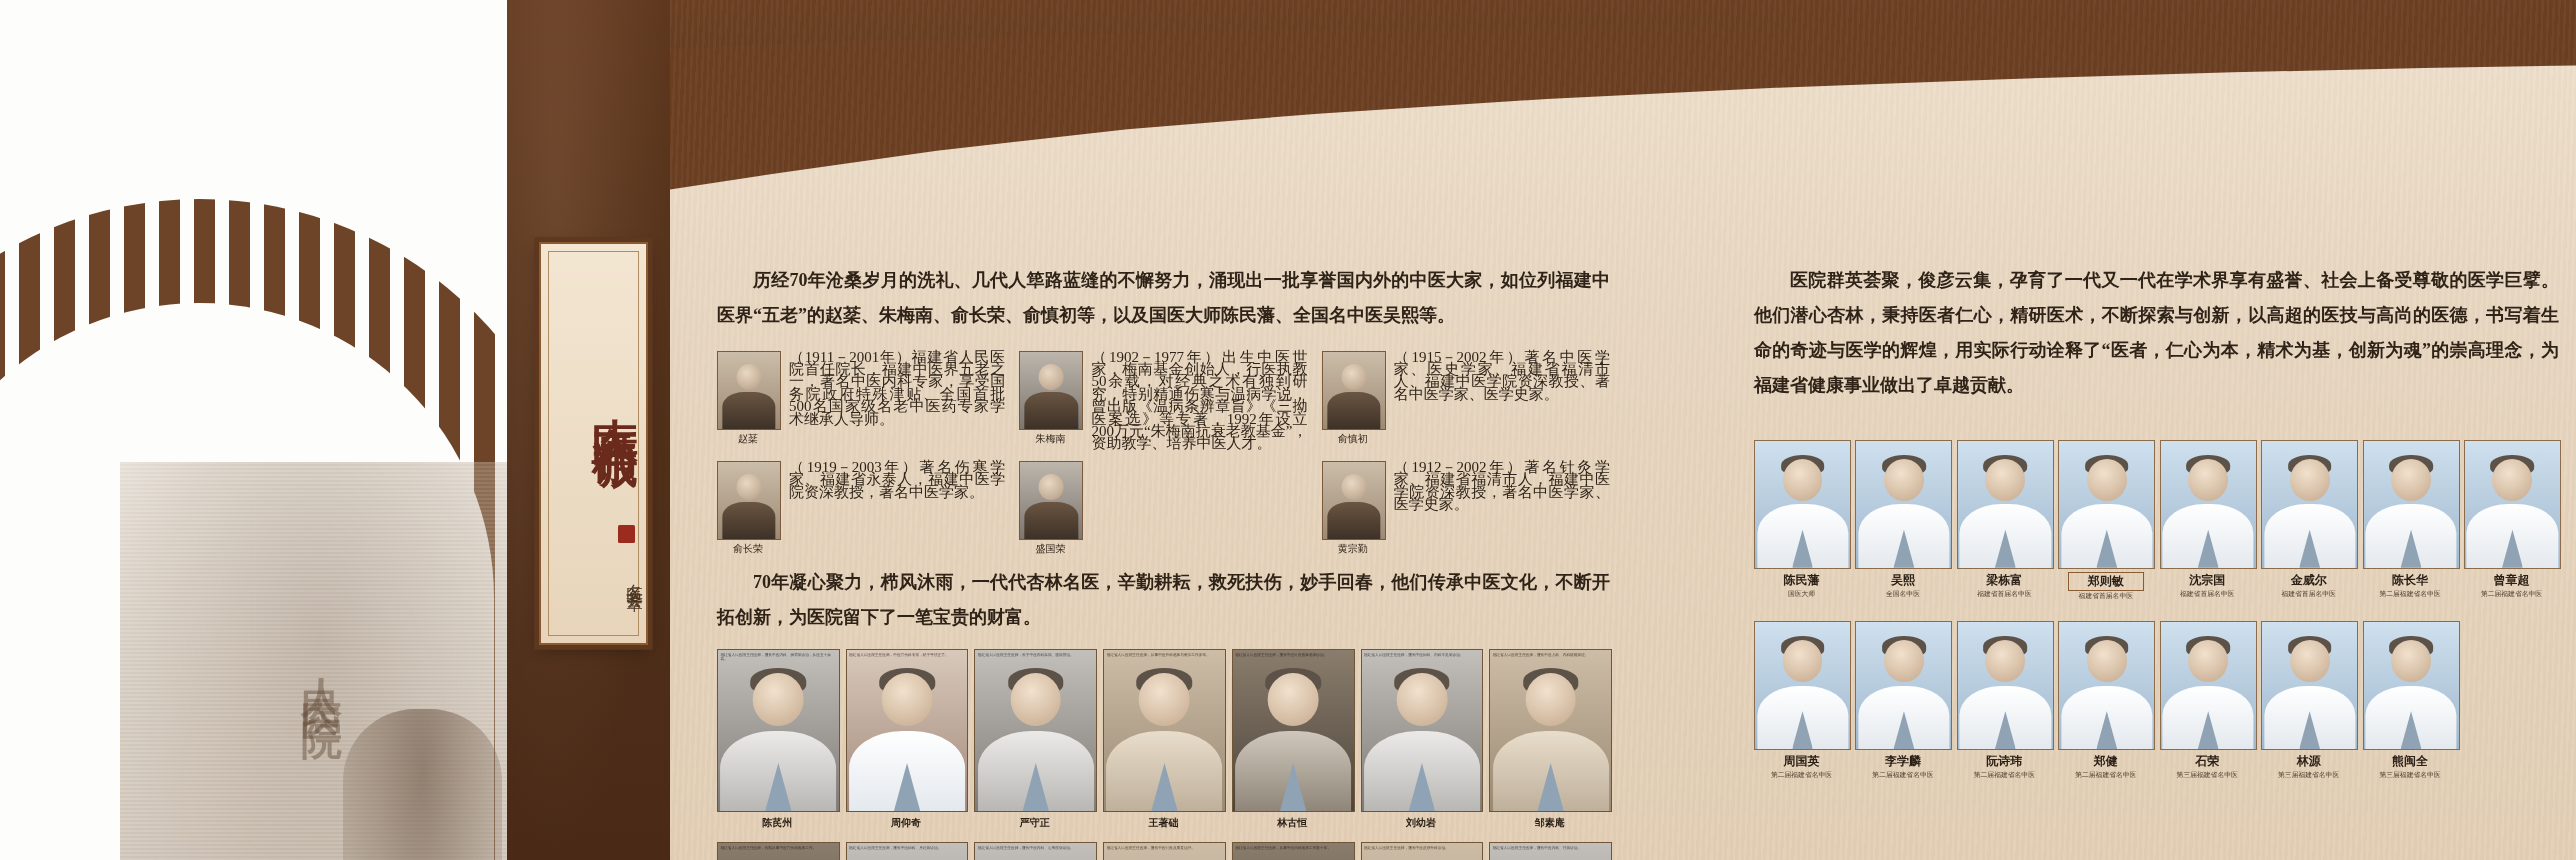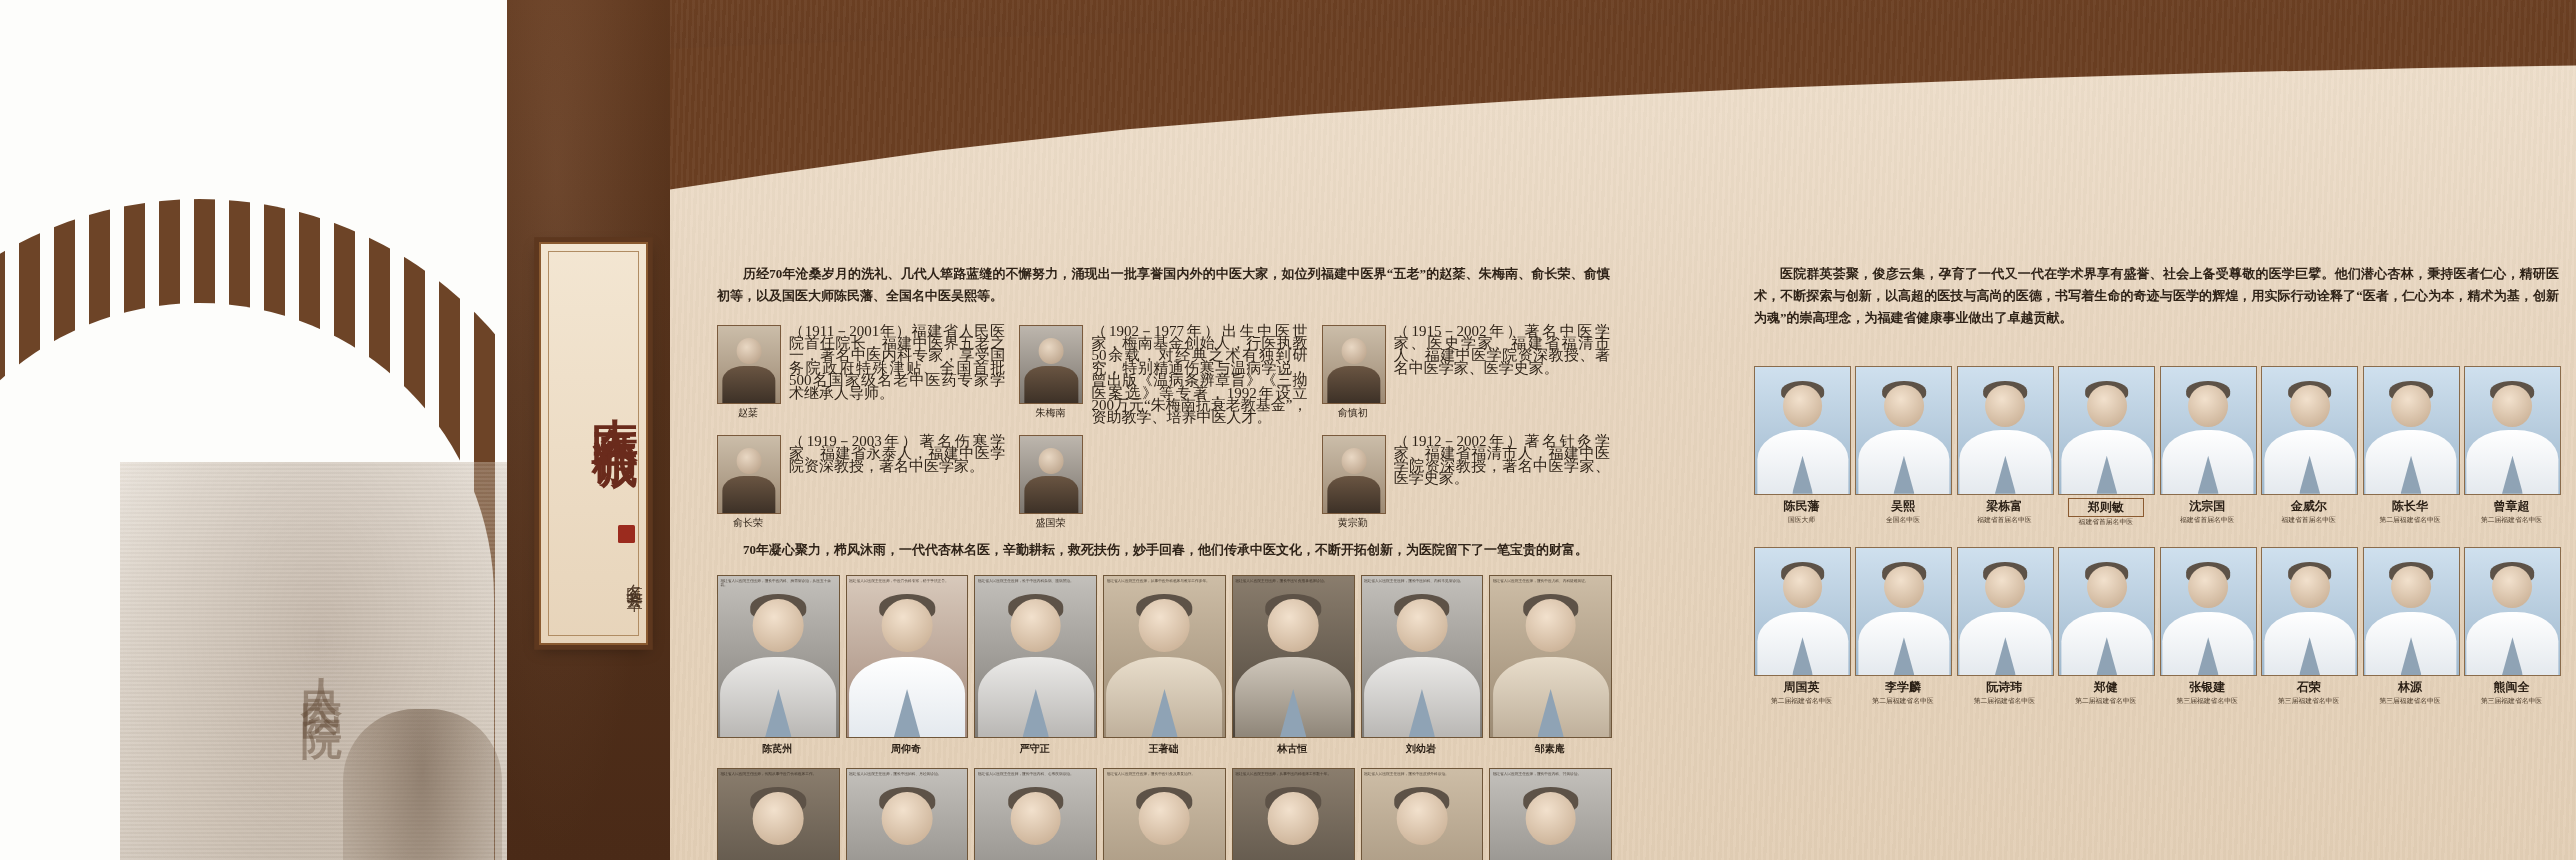--- a/index.html
+++ b/index.html
@@ -112,21 +112,21 @@
     position:absolute; right:11px; top:281px; width:17.5px; height:17.5px;
     background:#9b2b1e; border-radius:1.6px;
   }
 
   
   .col-left{ position:absolute; left:717px; top:263px; width:893px; }
   .col-right{ position:absolute; left:1727px; top:263px; width:805px;margin-left:27px; }
 
   .para{
     font-family:"Liberation Serif", serif;
-    font-size:13px; line-height:22px; color:#2f2318;
+    font-size:18px; line-height:35px; color:#2f2318;
     text-align:justify; text-indent:2em;
     font-weight:700;
   }
   .para.sec2{ margin-top:9px; }
 
   
   .elders{ margin-top:17.5px; display:grid; grid-template-columns:repeat(3, 1fr); gap:11px 14.3px; }
   .elder{ display:flex; gap:8px; }
   .elder-photo{
     width:62px; height:77px; flex:0 0 62px;
@@ -545,30 +545,20 @@
           <div class="doc-name">郑健</div>
           <div class="doc-role">第二届福建省名中医</div>
         </div>
         <div class="doc">
           <div class="doc-photo ">
             <div class="hair"></div>
             <div class="head"></div>
             <div class="coat"></div>
             <div class="vee"></div>
           </div>
-          <div class="doc-name">张银建</div>
-          <div class="doc-role">第三届福建省名中医</div>
-        </div>
-        <div class="doc">
-          <div class="doc-photo ">
-            <div class="hair"></div>
-            <div class="head"></div>
-            <div class="coat"></div>
-            <div class="vee"></div>
-          </div>
           <div class="doc-name">石荣</div>
           <div class="doc-role">第三届福建省名中医</div>
         </div>
         <div class="doc">
           <div class="doc-photo ">
             <div class="hair"></div>
             <div class="head"></div>
             <div class="coat"></div>
             <div class="vee"></div>
           </div>

